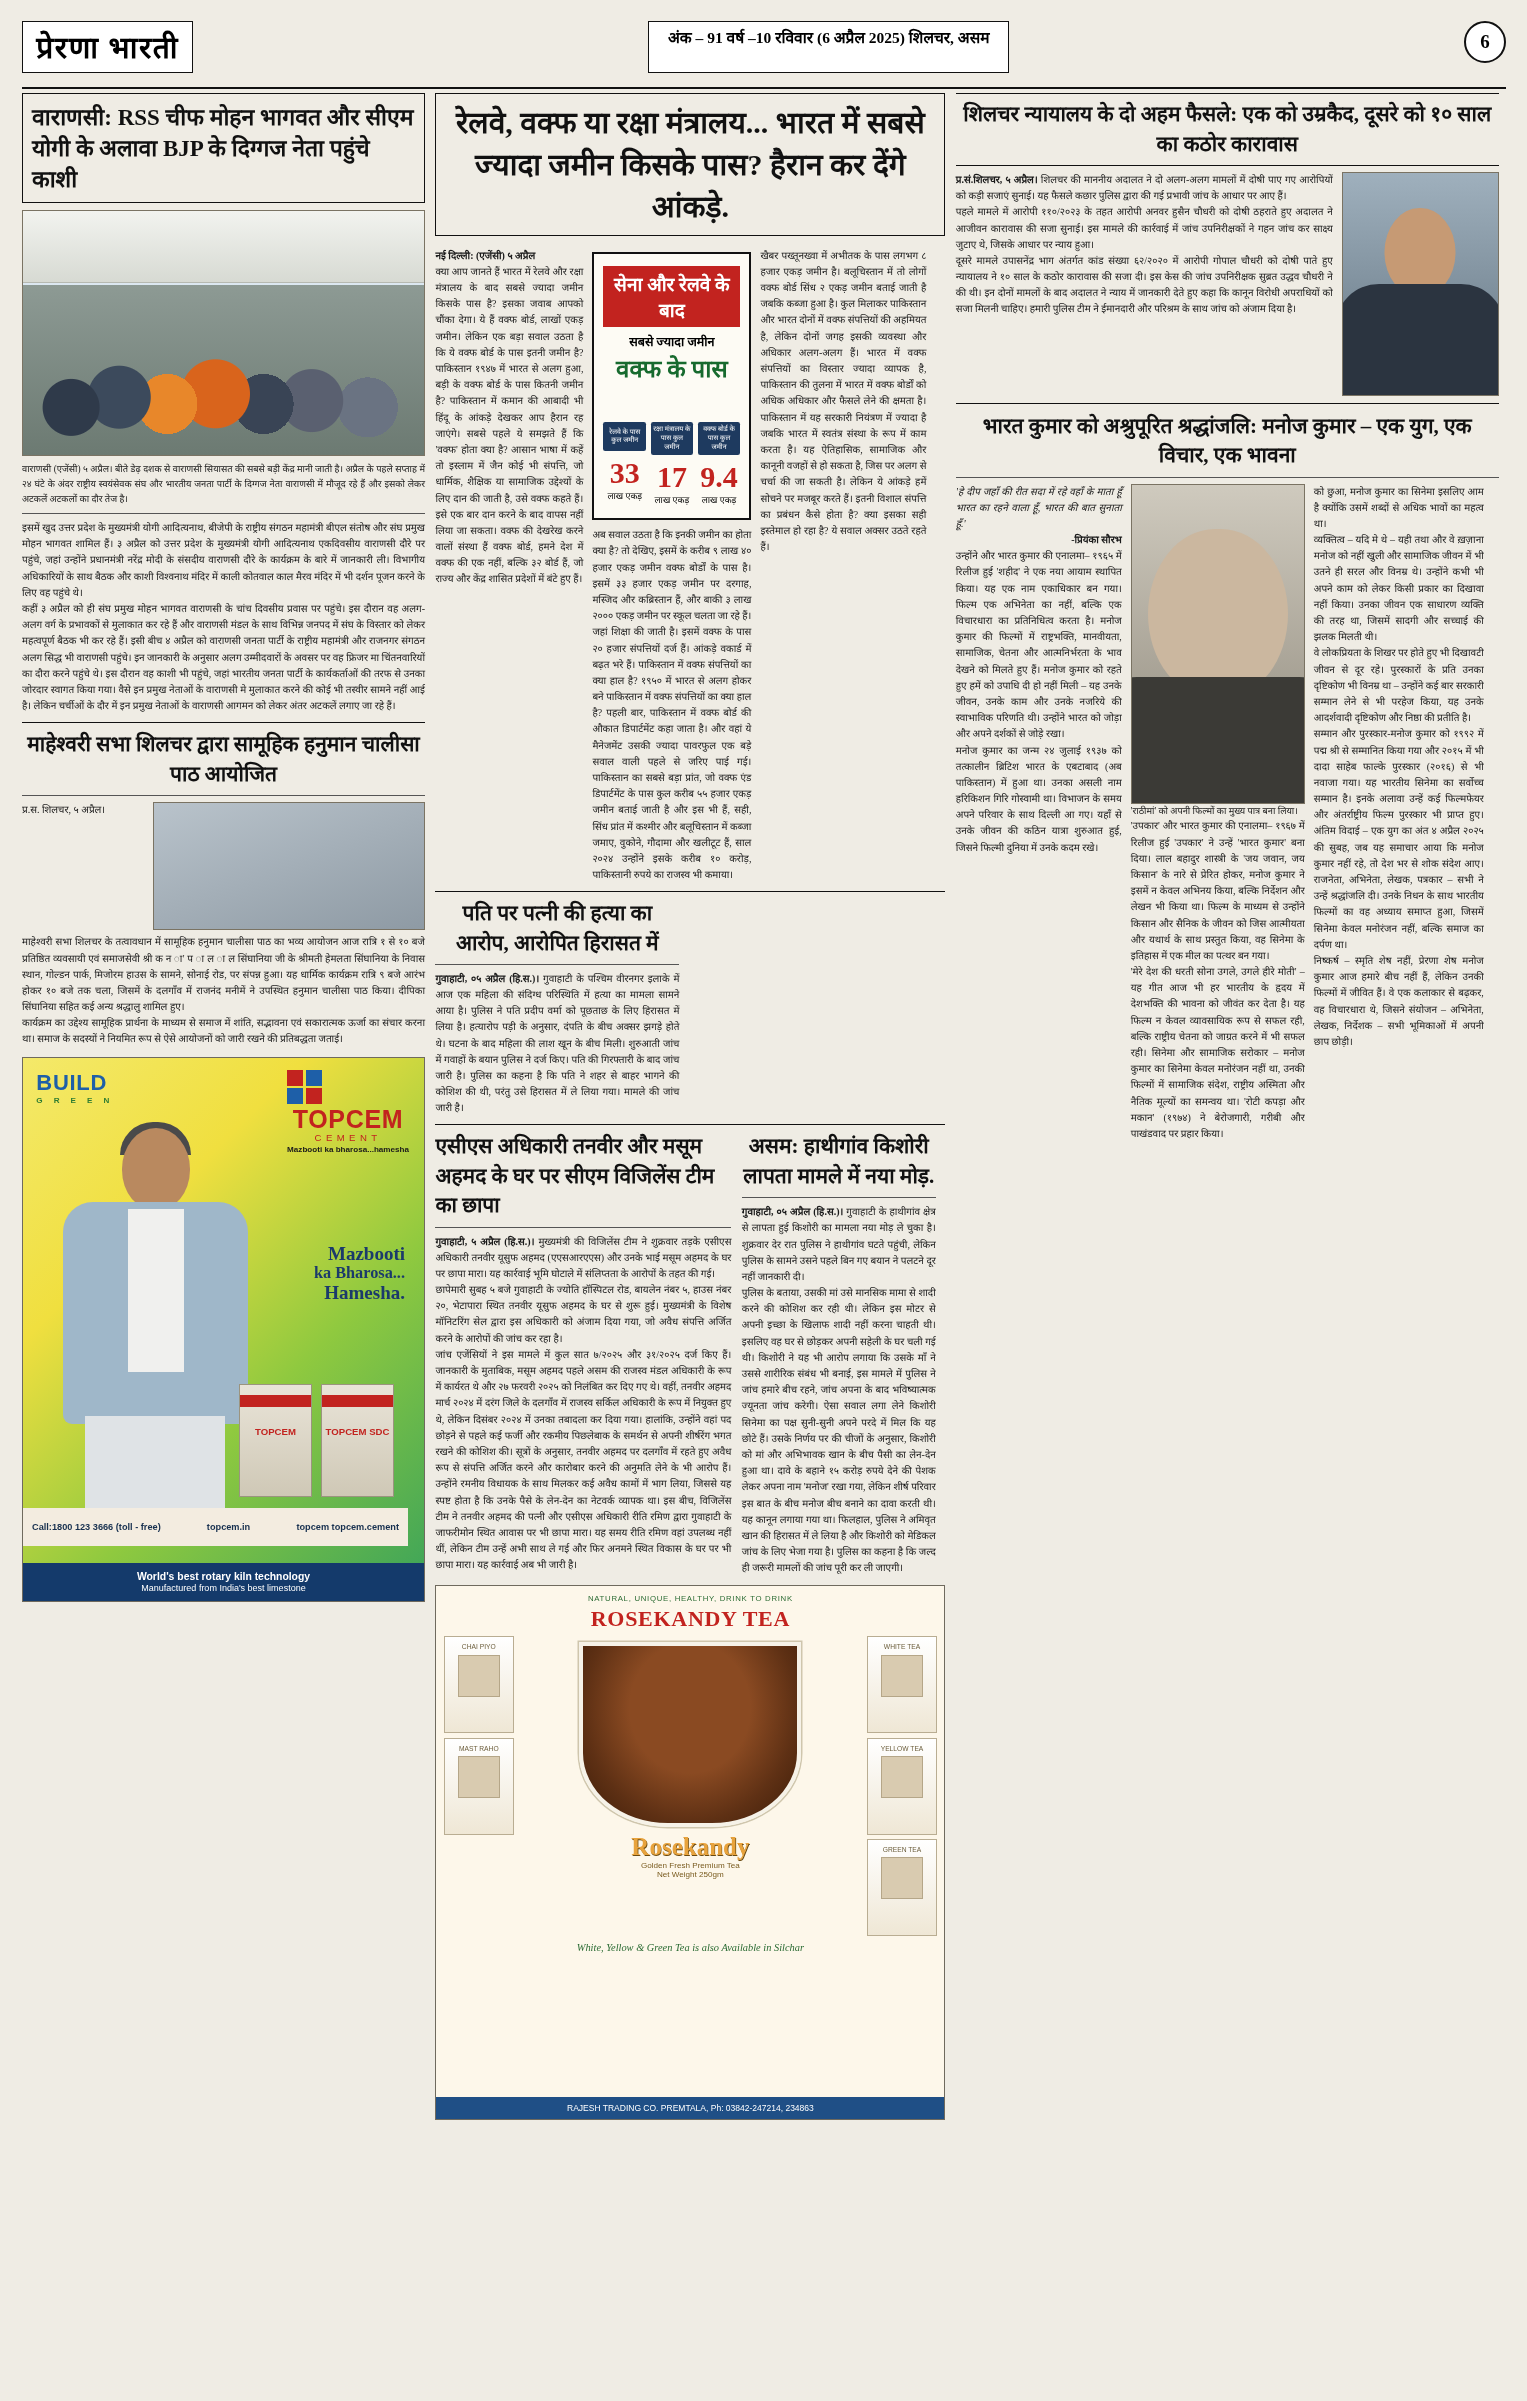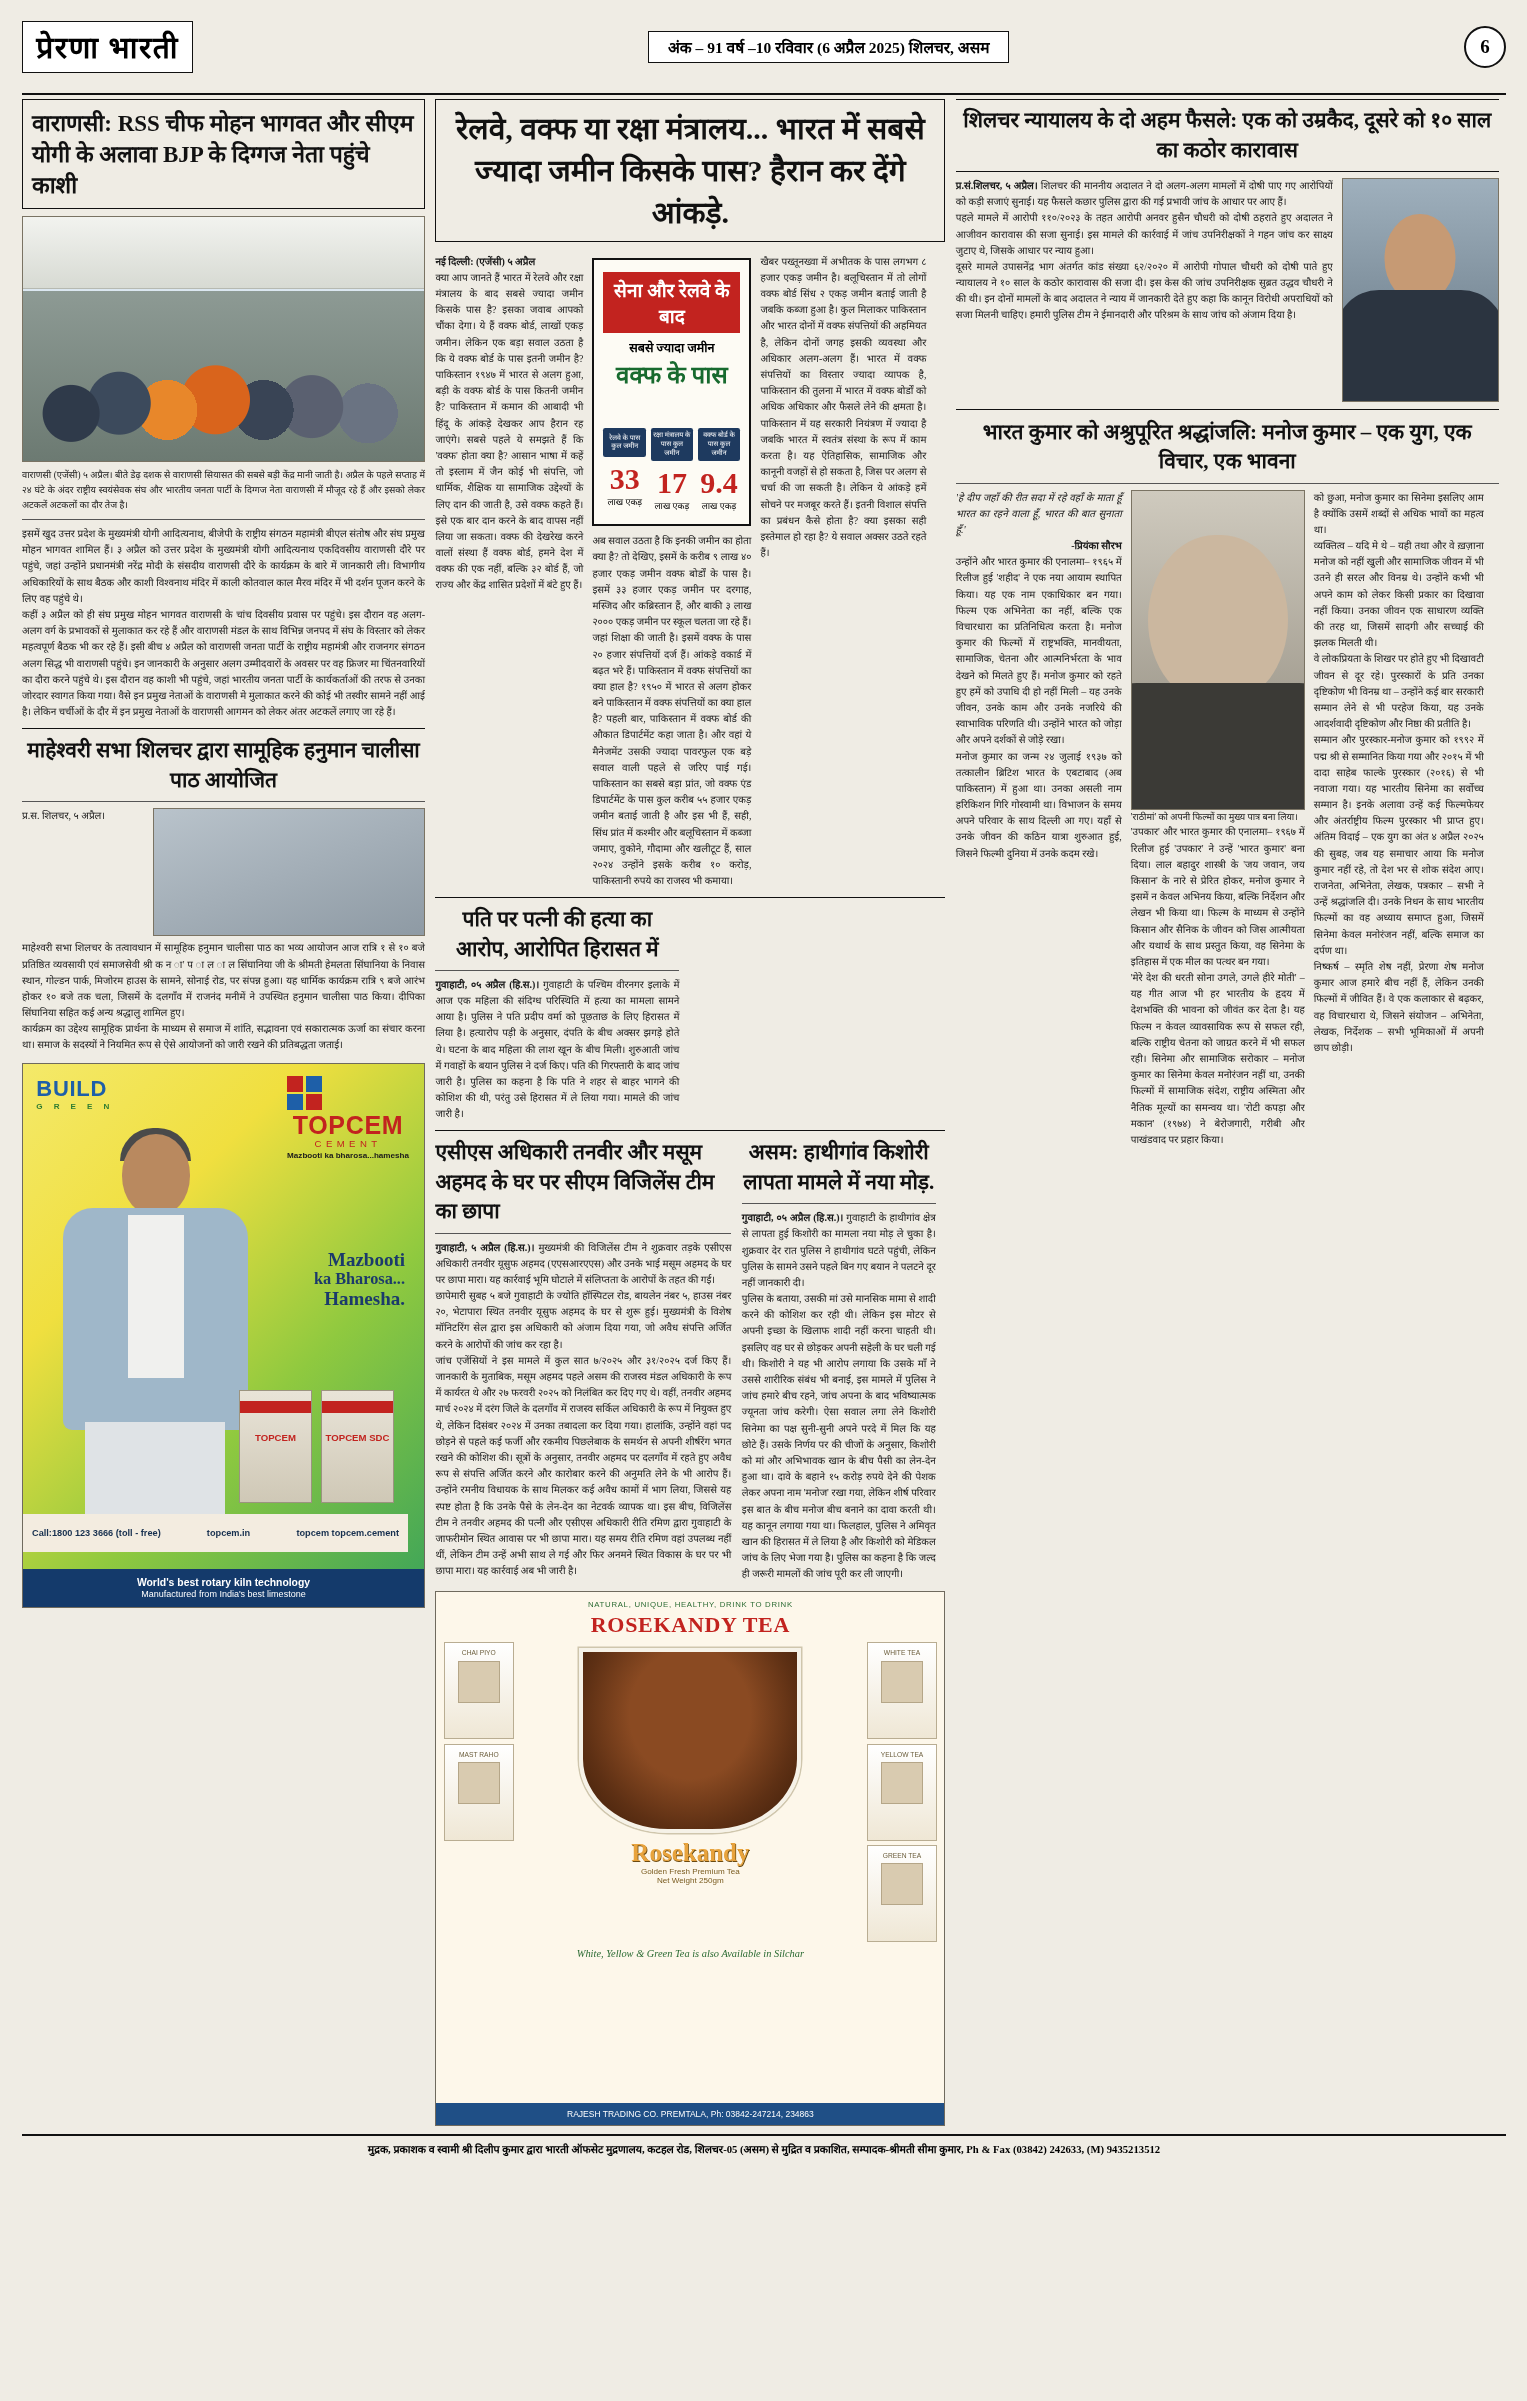--- a/index.html
+++ b/index.html
@@ -2,22 +2,22 @@
 <html style="font-size:12px"><head>
 <meta charset="utf-8">
 <style>
   html,body{margin:0;padding:0;background:#b9b5ae;}
   body{font-family:"Liberation Sans", sans-serif;}
   .page{
     width:1528px;height:2401px;background:#efece4;position:relative;
     box-sizing:border-box;padding:21px 22px;
   }
   .masthead{
-    display:flex;align-items:center;justify-content:space-between;
-    border-bottom:2.2px solid #111;padding-bottom:20px;margin-bottom:4.4px;
+    display:flex;justify-content:space-between;
+    border-bottom:2.2px solid #111;padding-bottom:14px;margin-bottom:4.4px;
   }
   .mast-title{
     font-family:"Liberation Serif", serif;font-weight:bold;font-size:30px;
     letter-spacing:1.5px;border:1.5px solid #111;padding:4.4px 13.3px;background:#fff;
   }
   .mast-center{
     font-family:"Liberation Serif", serif;font-size:15.5px;font-weight:bold;
     border:1.5px solid #111;padding:4.4px 19px;background:#fff;
   }
   .mast-page{
@@ -450,15 +450,14 @@
           <div class="body-text" style="white-space:pre-line">को छुआ, मनोज कुमार का सिनेमा इसलिए आम है क्योंकि उसमें शब्दों से अधिक भावों का महत्व था।
 व्यक्तित्व – यदि मे थे – यही तथा और वे ख़ज़ाना मनोज को नहीं खुली और सामाजिक जीवन में भी उतने ही सरल और विनम्र थे। उन्होंने कभी भी अपने काम को लेकर किसी प्रकार का दिखावा नहीं किया। उनका जीवन एक साधारण व्यक्ति की तरह था, जिसमें सादगी और सच्चाई की झलक मिलती थी।
 वे लोकप्रियता के शिखर पर होते हुए भी दिखावटी जीवन से दूर रहे। पुरस्कारों के प्रति उनका दृष्टिकोण भी विनम्र था – उन्होंने कई बार सरकारी सम्मान लेने से भी परहेज किया, यह उनके आदर्शवादी दृष्टिकोण और निष्ठा की प्रतीति है।
 सम्मान और पुरस्कार-मनोज कुमार को १९९२ में पद्म श्री से सम्मानित किया गया और २०१५ में भी दादा साहेब फाल्के पुरस्कार (२०१६) से भी नवाजा गया। यह भारतीय सिनेमा का सर्वोच्च सम्मान है। इनके अलावा उन्हें कई फिल्मफेयर और अंतर्राष्ट्रीय फिल्म पुरस्कार भी प्राप्त हुए। अंतिम विदाई – एक युग का अंत ४ अप्रैल २०२५ की सुबह, जब यह समाचार आया कि मनोज कुमार नहीं रहे, तो देश भर से शोक संदेश आए। राजनेता, अभिनेता, लेखक, पत्रकार – सभी ने उन्हें श्रद्धांजलि दी। उनके निधन के साथ भारतीय फिल्मों का वह अध्याय समाप्त हुआ, जिसमें सिनेमा केवल मनोरंजन नहीं, बल्कि समाज का दर्पण था।
 निष्कर्ष – स्मृति शेष नहीं, प्रेरणा शेष मनोज कुमार आज हमारे बीच नहीं हैं, लेकिन उनकी फिल्मों में जीवित हैं। वे एक कलाकार से बढ़कर, वह विचारधारा थे, जिसने संयोजन – अभिनेता, लेखक, निर्देशक – सभी भूमिकाओं में अपनी छाप छोड़ी।</div>
         </div>
       </div>
     </div>
   </div>
 
-  <div class="colophon">मुद्रक, प्रकाशक व स्वामी श्री दिलीप कुमार द्वारा भारती ऑफसेट मुद्रणालय, कटहल रोड, शिलचर-05 (असम) से मुद्रित व प्रकाशित, सम्पादक-श्रीमती सीमा कुमार, Ph &amp; Fax (03842) 242633, (M) 9435213512</div>
 </div>
 
 
 </body></html>

